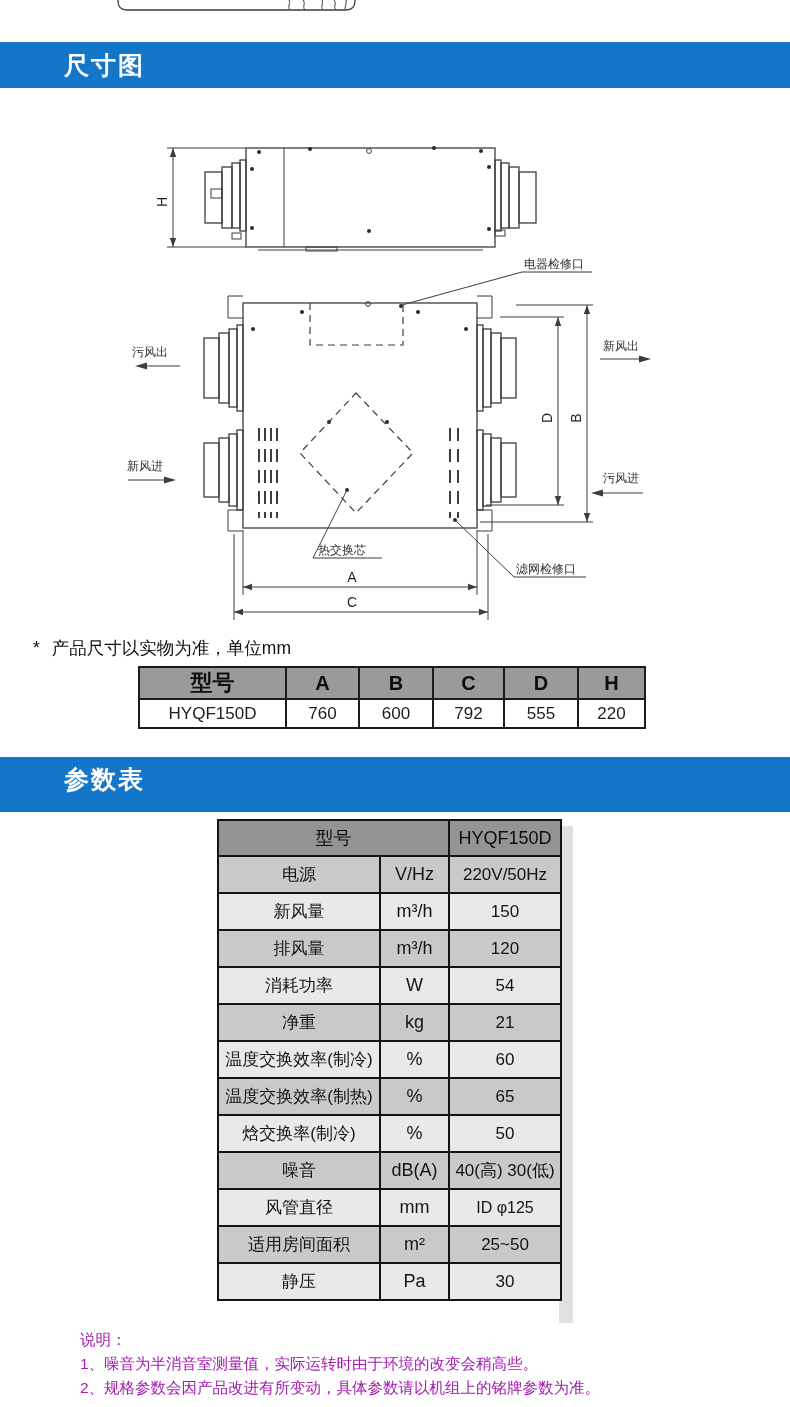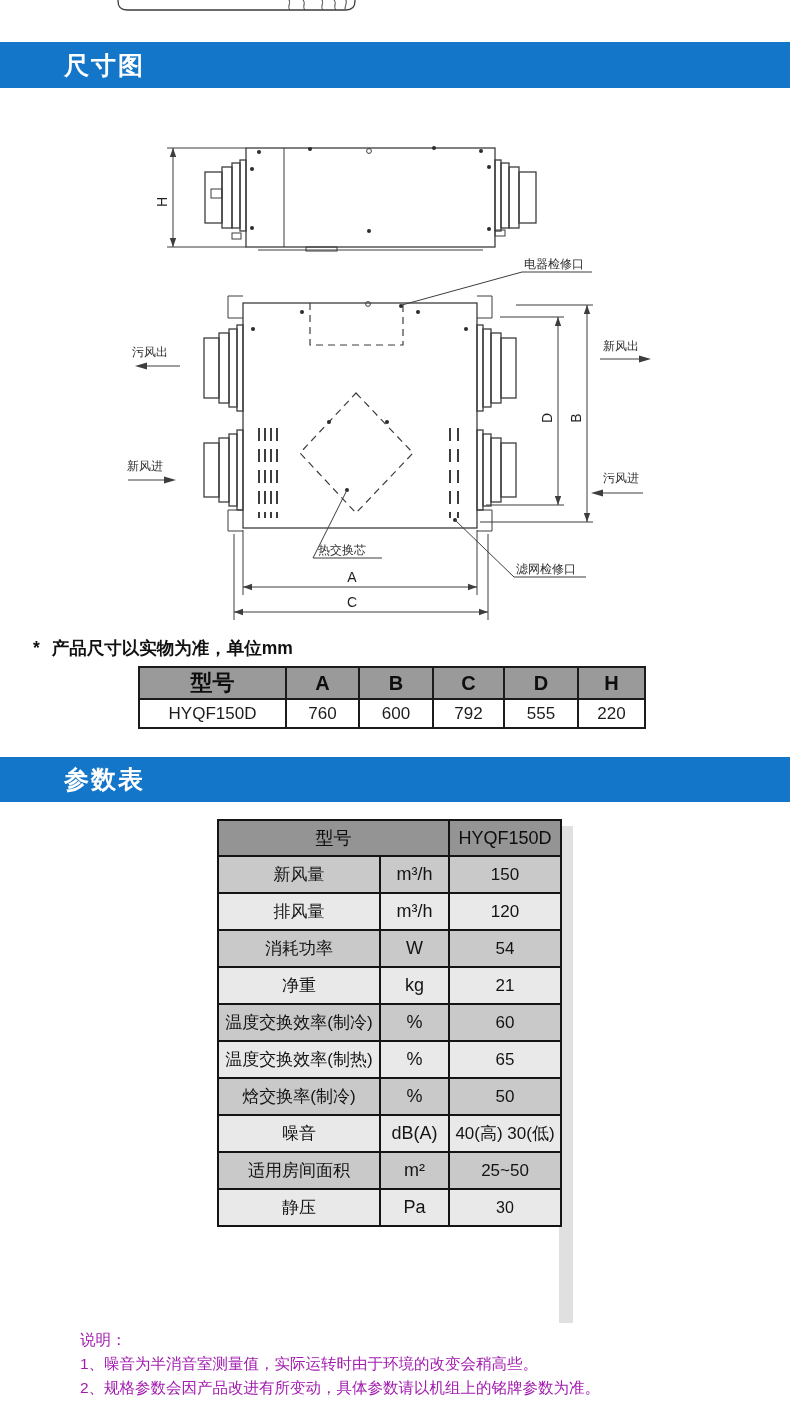--- a/index.html
+++ b/index.html
@@ -6,33 +6,33 @@
   body{
     width:790px;height:1407px;position:relative;background:#ffffff;
     font-family:"Liberation Sans","DejaVu Sans",sans-serif;overflow:hidden;
   }
   .banner{
     position:absolute;left:0;width:790px;height:46px;background:#1476c8;
     color:#ffffff;font-weight:bold;font-size:25px;line-height:46px;
     padding-left:64px;box-sizing:border-box;letter-spacing:2px;
   }
   #banner-dim{top:42px}
-  #banner-param{top:757px;height:45px;line-height:45px}
+  #banner-param{top:757px;height:55px;line-height:45px}
   #top-remnant{position:absolute;left:0;top:0;width:790px;height:42px}
   #drawing{position:absolute;left:0;top:88px;width:790px;height:545px}
   #drawing text{fill:#2f2f2f;font-size:12px;font-family:"Liberation Sans","DejaVu Sans",sans-serif}
   #drawing text.dimletter{font-size:14px;fill:#1f1f1f}
   .ln{stroke:#3d3d3d;fill:none;stroke-width:1.3}
   .thin{stroke:#3d3d3d;fill:none;stroke-width:1}
   .dash{stroke:#3d3d3d;fill:none;stroke-width:1.2;stroke-dasharray:7,5}
   .slot{stroke:#3d3d3d;fill:none;stroke-width:2;stroke-dasharray:13,8}
   .dot{fill:#2b2b2b;stroke:none}
   .ah{fill:#3d3d3d;stroke:none}
   .note{
-    position:absolute;left:33px;top:636px;font-size:17.5px;font-weight:bold;color:#101010;
+    position:absolute;left:33px;top:636px;font-size:17.5px;font-weight:normal;color:#101010;
   }
   .note .star{margin-right:12px}
   table{border-collapse:collapse;table-layout:fixed}
   
   .dim-table{position:absolute;left:138px;top:666px;width:506px}
   .dim-table td{
     border:2px solid #1b1b1b;text-align:center;padding:0;overflow:hidden;white-space:nowrap;
   }
   .dim-table .hrow td{background:#9a9a9a;height:29px;font-size:20px;font-weight:bold;color:#0e0e0e}
   .dim-table .hrow td:first-child{font-size:22px}
@@ -297,20 +297,25 @@
       <col style="width:112px">
     </colgroup>
   <thead>
     <tr>
       <td colspan="2">型号</td>
       <td>HYQF150D</td>
     </tr>
   </thead>
   <tbody>
     <tr>
+      <td>电源</td>
+      <td class="unit">V/Hz</td>
+      <td class="val">220V/50Hz</td>
+    </tr>
+    <tr>
       <td>新风量</td>
       <td class="unit">m³/h</td>
       <td class="val">150</td>
     </tr>
     <tr>
       <td>排风量</td>
       <td class="unit">m³/h</td>
       <td class="val">120</td>
     </tr>
     <tr>
@@ -335,20 +340,25 @@
     </tr>
     <tr>
       <td>焓交换率(制冷)</td>
       <td class="unit">%</td>
       <td class="val">50</td>
     </tr>
     <tr>
       <td>噪音</td>
       <td class="unit">dB(A)</td>
       <td class="val">40(高) 30(低)</td>
+    </tr>
+    <tr>
+      <td>风管直径</td>
+      <td class="unit">mm</td>
+      <td class="val">ID φ125</td>
     </tr>
     <tr>
       <td>适用房间面积</td>
       <td class="unit">m²</td>
       <td class="val">25~50</td>
     </tr>
     <tr>
       <td>静压</td>
       <td class="unit">Pa</td>
       <td class="val">30</td>

